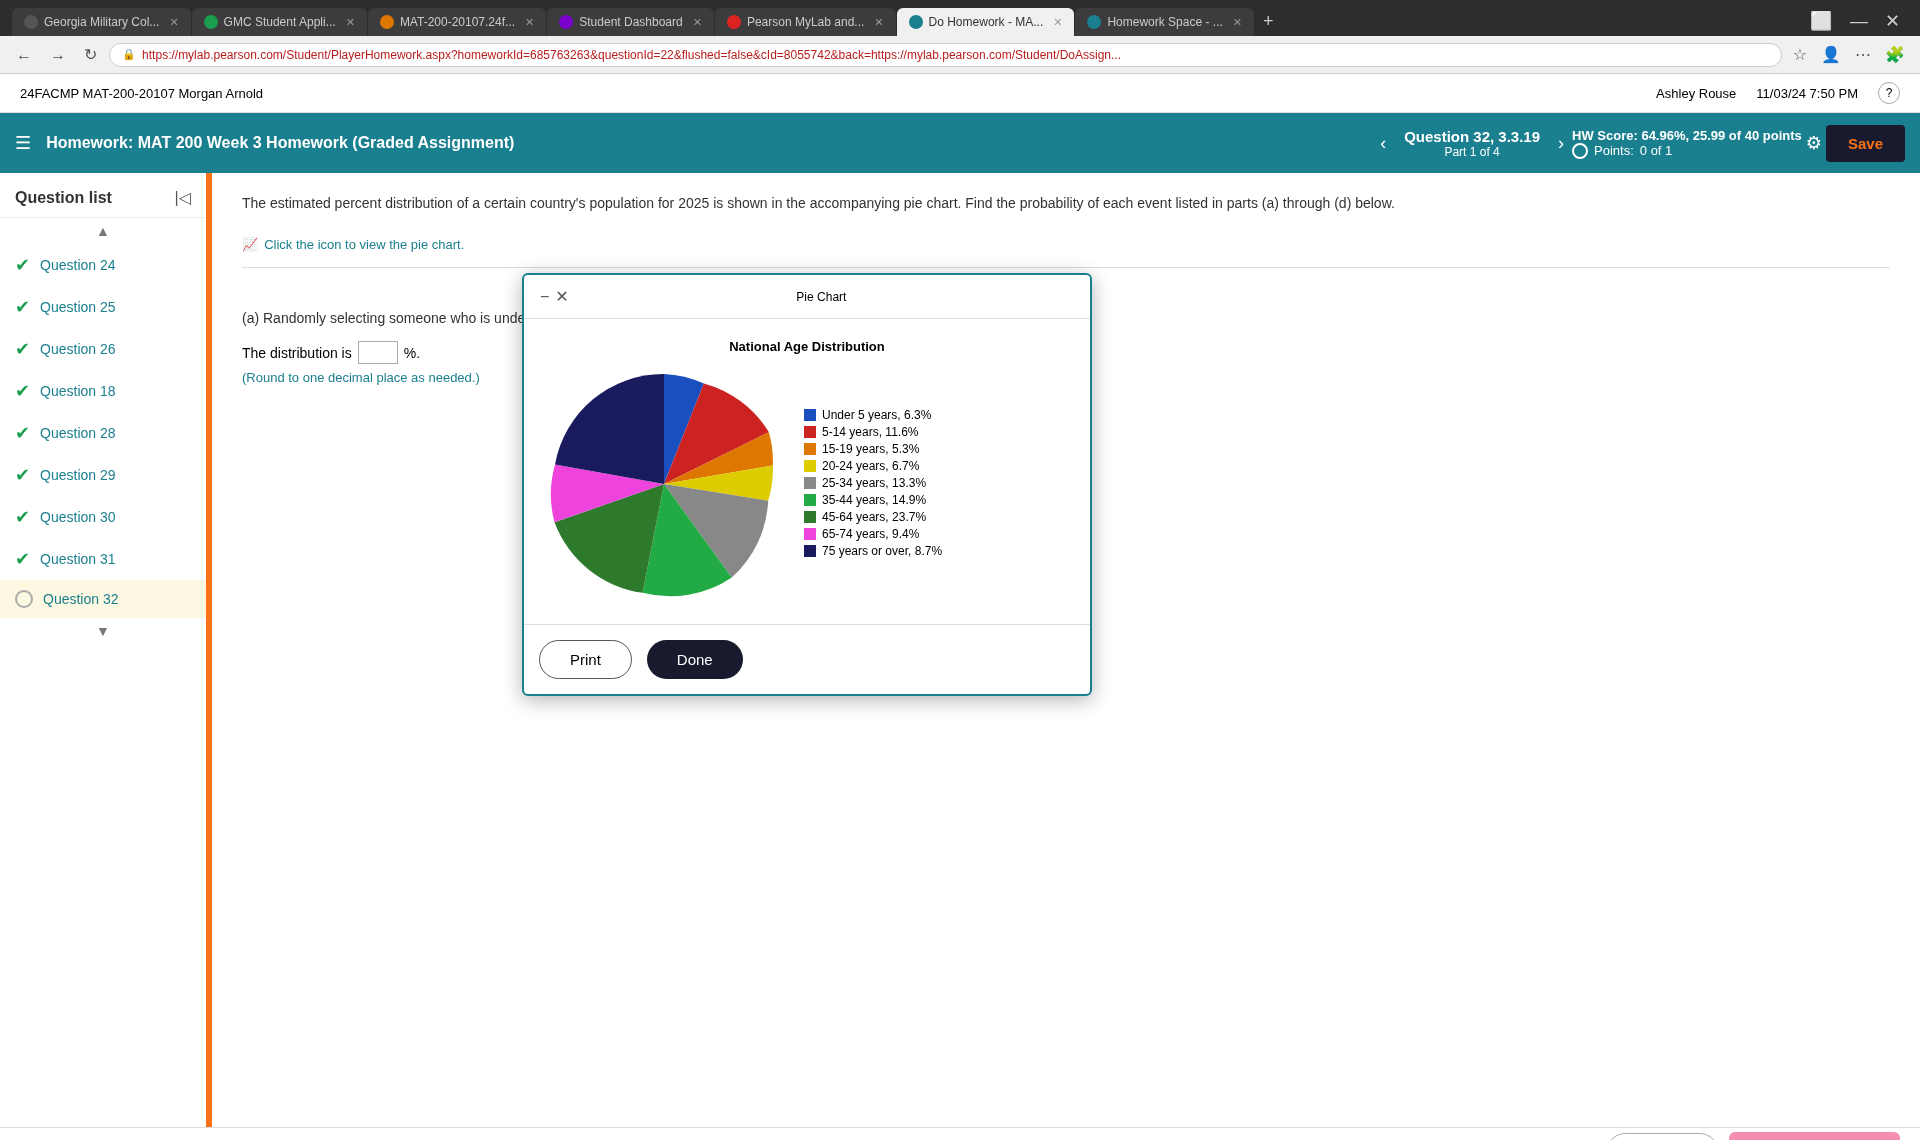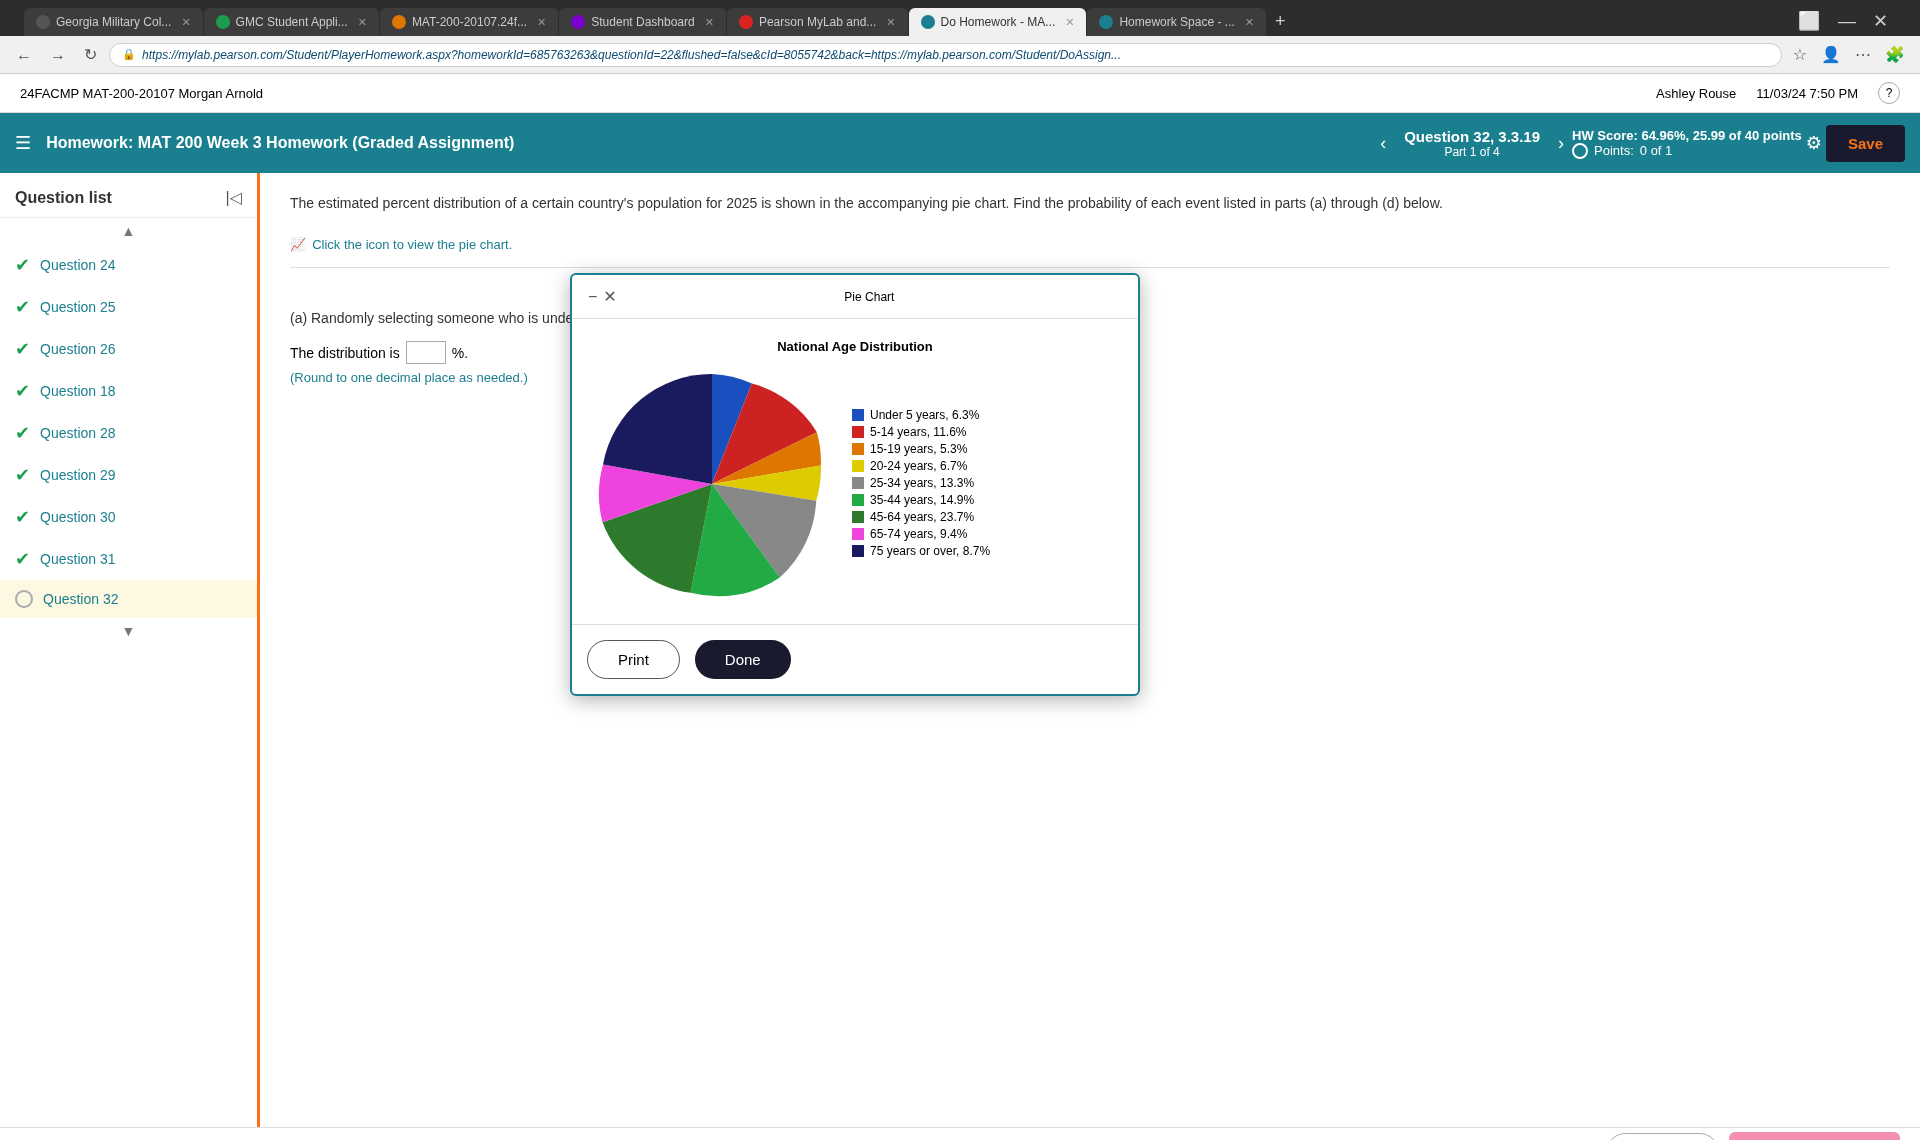--- a/index.html
+++ b/index.html
@@ -1,27 +1,27 @@
 <!DOCTYPE html>
 <html><head>
   <meta charset="utf-8">
   <style>
     * { box-sizing: border-box; margin: 0; padding: 0; }
     body { font-family: Arial, sans-serif; font-size: 13px; background: #f0f0f0; width: 1920px; height: 1140px; overflow: hidden; }
-    .browser-tabs { display: flex; align-items: flex-end; padding: 6px 24px 0; background: #2d2d2d; gap: 1px; }
+    .browser-tabs { display: flex; align-items: flex-end; padding: 6px 12px 0; background: #2d2d2d; gap: 1px; }
     .browser-tab { display: flex; align-items: center; gap: 6px; padding: 7px 12px; border-radius: 6px 6px 0 0; font-size: 12px; color: #ccc; background: #3c3c3c; max-width: 200px; white-space: nowrap; overflow: hidden; text-overflow: ellipsis; cursor: pointer; }
     .browser-tab.active { background: #f0f0f0; color: #333; }
     .browser-tab .tab-favicon { width: 14px; height: 14px; border-radius: 50%; flex-shrink: 0; }
     .browser-tab .tab-close { margin-left: 4px; font-size: 11px; color: #999; flex-shrink: 0; }
     .tab-new { background: none; border: none; color: #ccc; font-size: 18px; padding: 4px 8px; cursor: pointer; }
     .browser-toolbar { display: flex; align-items: center; gap: 6px; padding: 6px 10px; background: #f0f0f0; border-bottom: 1px solid #ccc; }
     .nav-btn { background: none; border: none; font-size: 16px; color: #555; cursor: pointer; padding: 3px 6px; border-radius: 3px; }
     .address-bar { flex: 1; display: flex; align-items: center; background: white; border: 1px solid #ccc; border-radius: 20px; padding: 4px 12px; gap: 6px; }
     .address-bar-lock { font-size: 11px; color: #555; }
-    .address-bar-url { flex: 1; font-size: 12px; color: #0c4a6e; font-style: italic; }
+    .address-bar-url { flex: 1; font-size: 12px; color: #b91c1c; }
     .toolbar-actions { display: flex; align-items: center; gap: 4px; }
     .toolbar-icon-btn { background: none; border: none; font-size: 16px; cursor: pointer; color: #555; padding: 3px 5px; border-radius: 3px; }
 
     
     .app-header-top { background: white; padding: 8px 20px; border-bottom: 1px solid #ddd; display: flex; align-items: center; justify-content: space-between; font-size: 13px; }
     .app-nav-header { background: #1a7f8e; color: white; display: flex; align-items: center; padding: 0 15px; height: 60px; }
     .nav-hamburger { font-size: 18px; margin-right: 15px; cursor: pointer; }
     .nav-homework-title { font-size: 16px; font-weight: bold; flex: 1; }
     .nav-question-nav { display: flex; align-items: center; gap: 10px; font-size: 15px; }
     .nav-question-nav .q-nav-btn { background: none; border: none; color: white; font-size: 18px; cursor: pointer; padding: 4px 8px; }
@@ -33,21 +33,21 @@
     .nav-score .score-line { font-weight: bold; }
     .nav-points { display: flex; align-items: center; gap: 6px; }
     .points-circle { width: 16px; height: 16px; border-radius: 50%; border: 2px solid white; display: inline-block; }
     .nav-save-btn { background: #1a1a2e; color: #f97316; border: none; padding: 10px 22px; border-radius: 4px; font-size: 15px; cursor: pointer; font-weight: bold; }
     .nav-gear-btn { background: none; border: none; color: white; font-size: 18px; cursor: pointer; }
 
     
     .main-layout { display: flex; height: calc(1140px - 36px - 40px - 60px - 50px); background: #f5f5f5; }
 
     
-    .sidebar { width: 260px; background: white; border-right: 3px solid #f97316; overflow-y: auto; flex-shrink: 0; }
+    .sidebar { width: 212px; background: white; border-right: 6px solid #f97316; overflow-y: auto; flex-shrink: 0; }
     .sidebar-header { display: flex; align-items: center; justify-content: space-between; padding: 15px 15px 10px; font-size: 16px; font-weight: bold; color: #333; border-bottom: 1px solid #eee; }
     .sidebar-collapse-btn { background: none; border: none; cursor: pointer; color: #555; font-size: 16px; }
     .sidebar-scroll-up { display: flex; justify-content: center; padding: 5px; }
     .sidebar-scroll-btn { background: none; border: none; cursor: pointer; color: #777; font-size: 14px; }
     .sidebar-item { display: flex; align-items: center; gap: 10px; padding: 10px 15px; cursor: pointer; color: #1a7f8e; font-size: 14px; }
     .sidebar-item.active { background: #fdf8e1; }
     .sidebar-item .check-icon { color: #1a9e4e; font-size: 18px; }
     .sidebar-item .circle-icon { width: 18px; height: 18px; border-radius: 50%; border: 2px solid #aaa; display: inline-block; }
 
     

